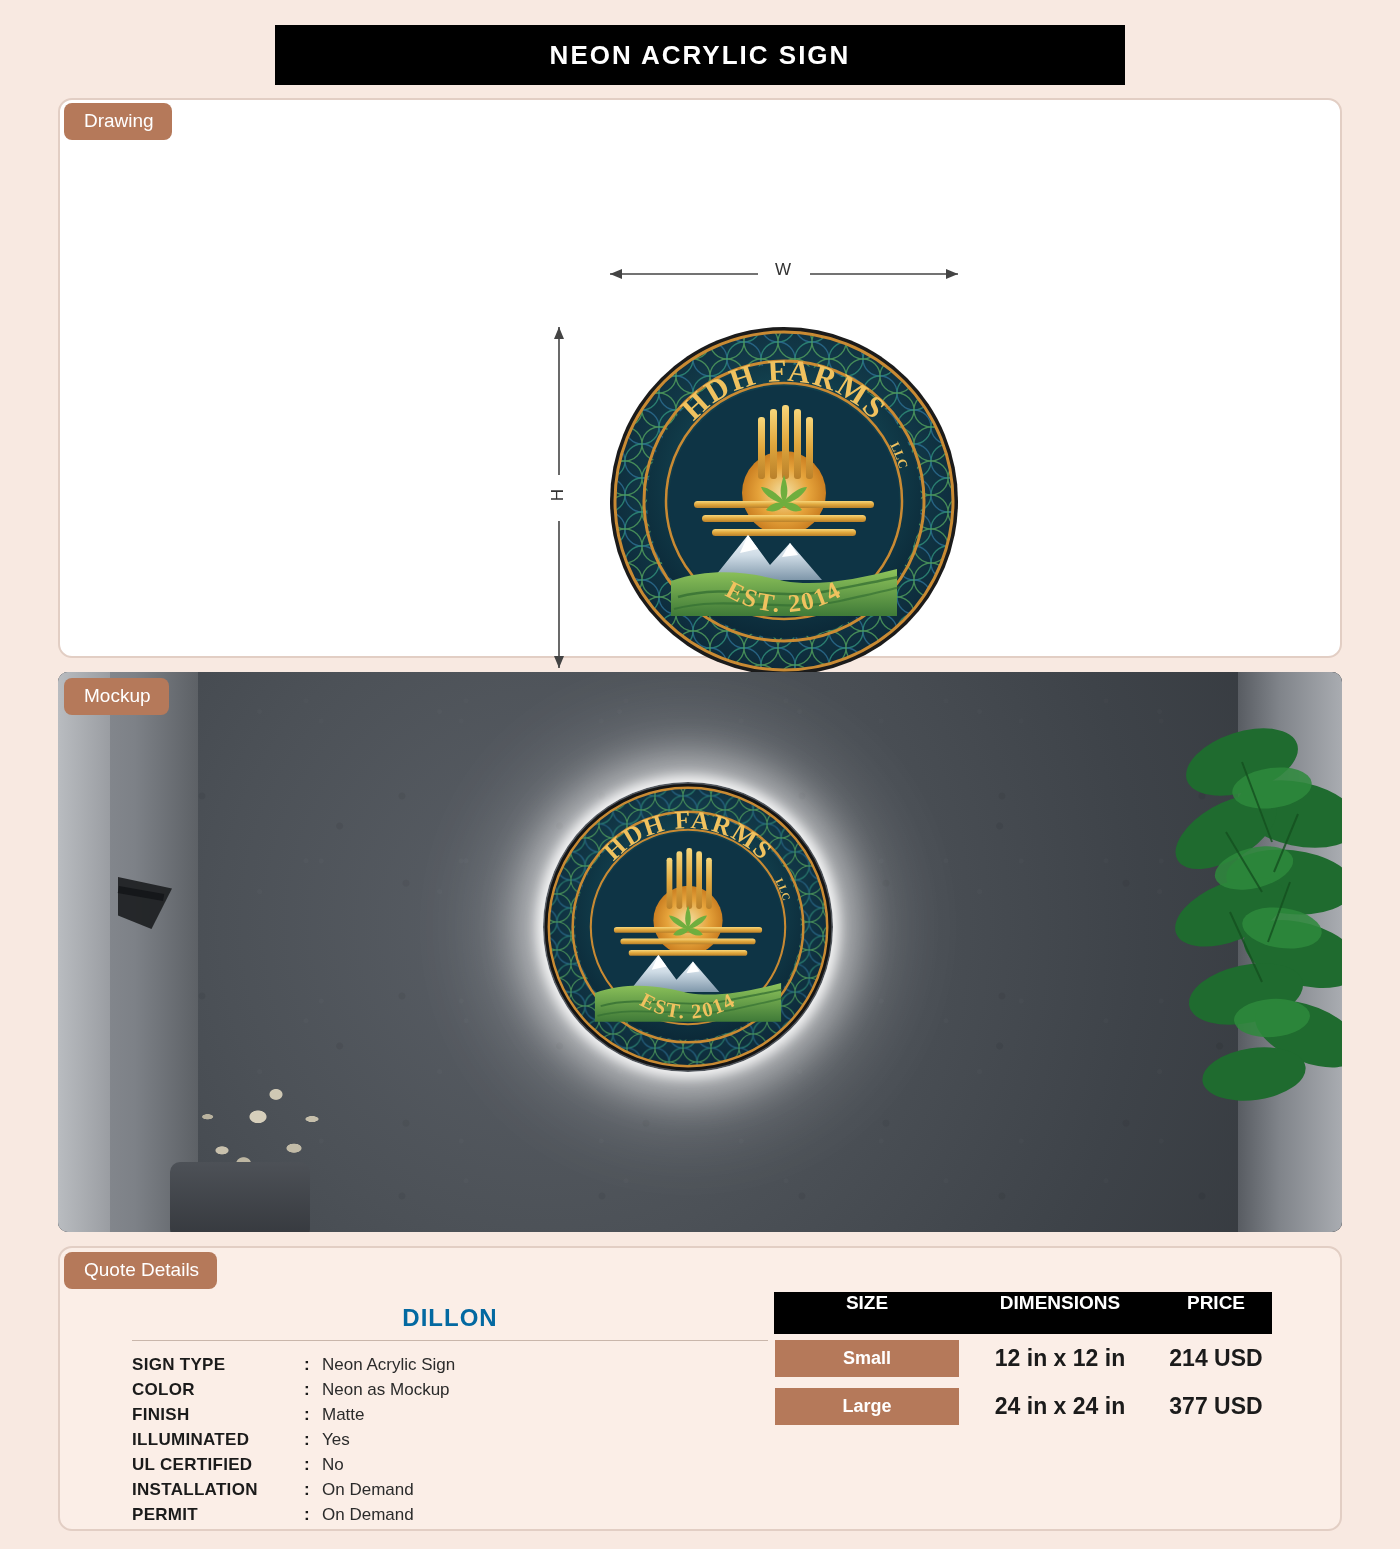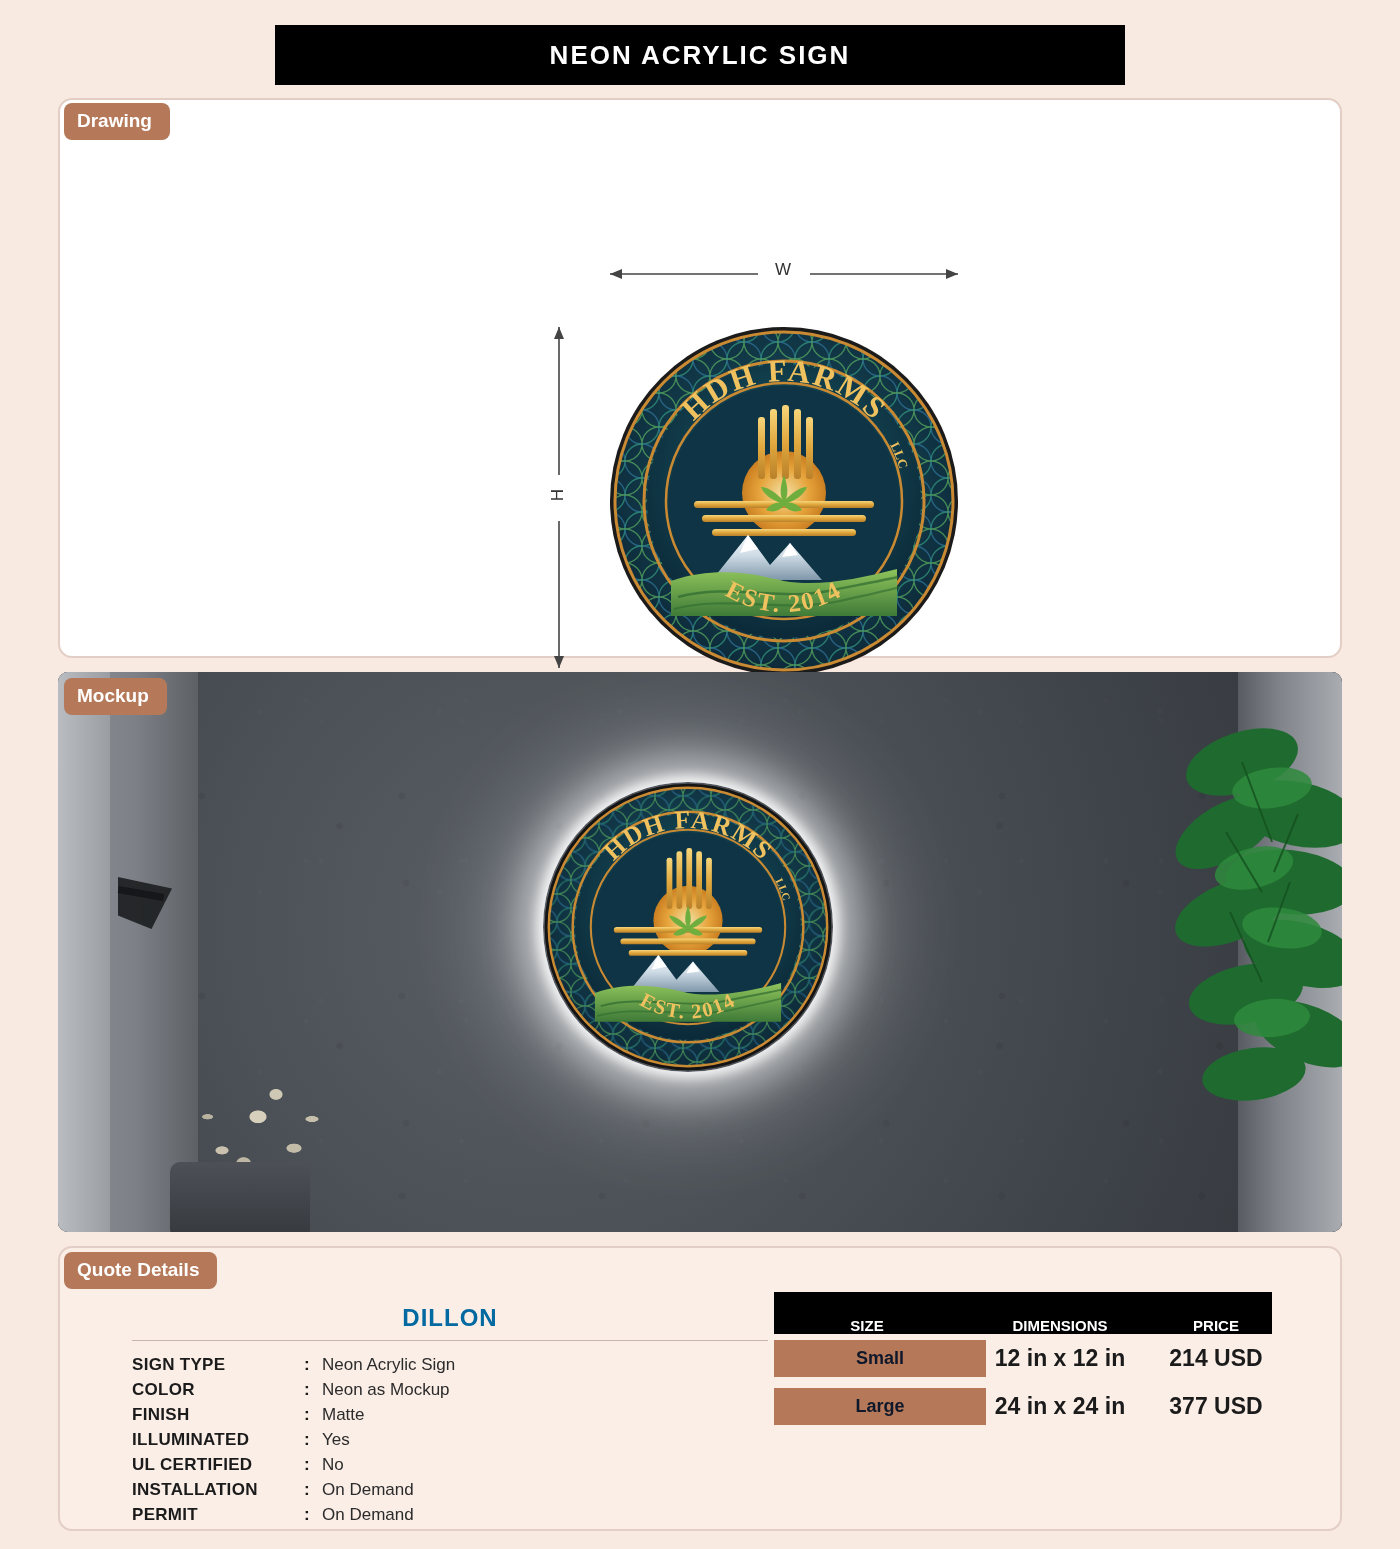--- a/index.html
+++ b/index.html
@@ -47,22 +47,22 @@
     box-sizing: border-box;
     background: #ffffff;
     border: 2px solid #e2cec4;
     border-radius: 14px;
   }
   .tab-label {
     position: absolute;
     background: #b5795a;
     color: #ffffff;
     font-size: 19px;
-    font-weight: bold;
-    padding: 7px 18px 8px 13px;
+    font-weight: normal;
+    padding: 7px 18px 8px 20px;
     border-radius: 8px;
     z-index: 5;
   }
 
   
   #drawing-panel {
     left: 58px;
     top: 98px;
     width: 1284px;
     height: 560px;
@@ -277,22 +277,22 @@
     position: absolute;
     left: 714px;
     top: 44px;
     width: 498px;
   }
   .price-head {
     display: flex;
     background: #000000;
     color: #ffffff;
     height: 42px;
-    align-items: flex-end;
-    font-size: 15px;
+    align-items: flex-start;
+    font-size: 19px;
     font-weight: bold;
   }
   .price-row {
     display: flex;
     height: 48px;
     align-items: center;
   }
   .col-size {
     width: 186px;
     text-align: center;
@@ -301,25 +301,25 @@
     width: 200px;
     text-align: center;
   }
   .col-price {
     width: 112px;
     text-align: center;
   }
   .size-pill {
     display: inline-block;
     background: #b5795a;
-    color: #0f172a;
+    color: #ffffff;
     font-size: 18px;
     font-weight: bold;
     padding: 8px 0;
-    width: 212px;
+    width: 184px;
     text-align: center;
   }
   .cell-text {
     font-size: 23px;
     font-weight: bold;
     color: #1b1b1b;
   }
 </style>
 </head>
 <body>

